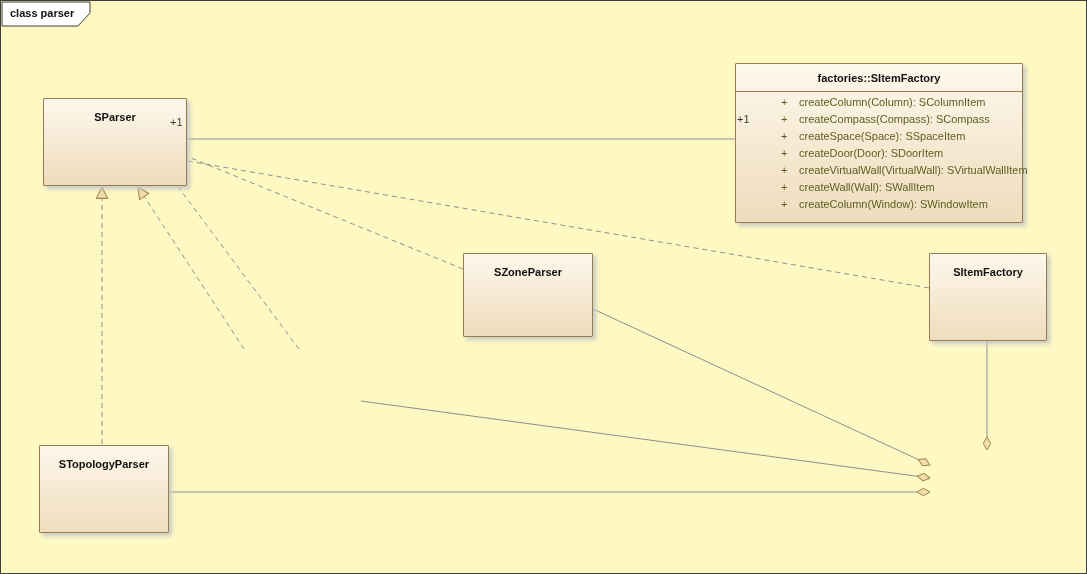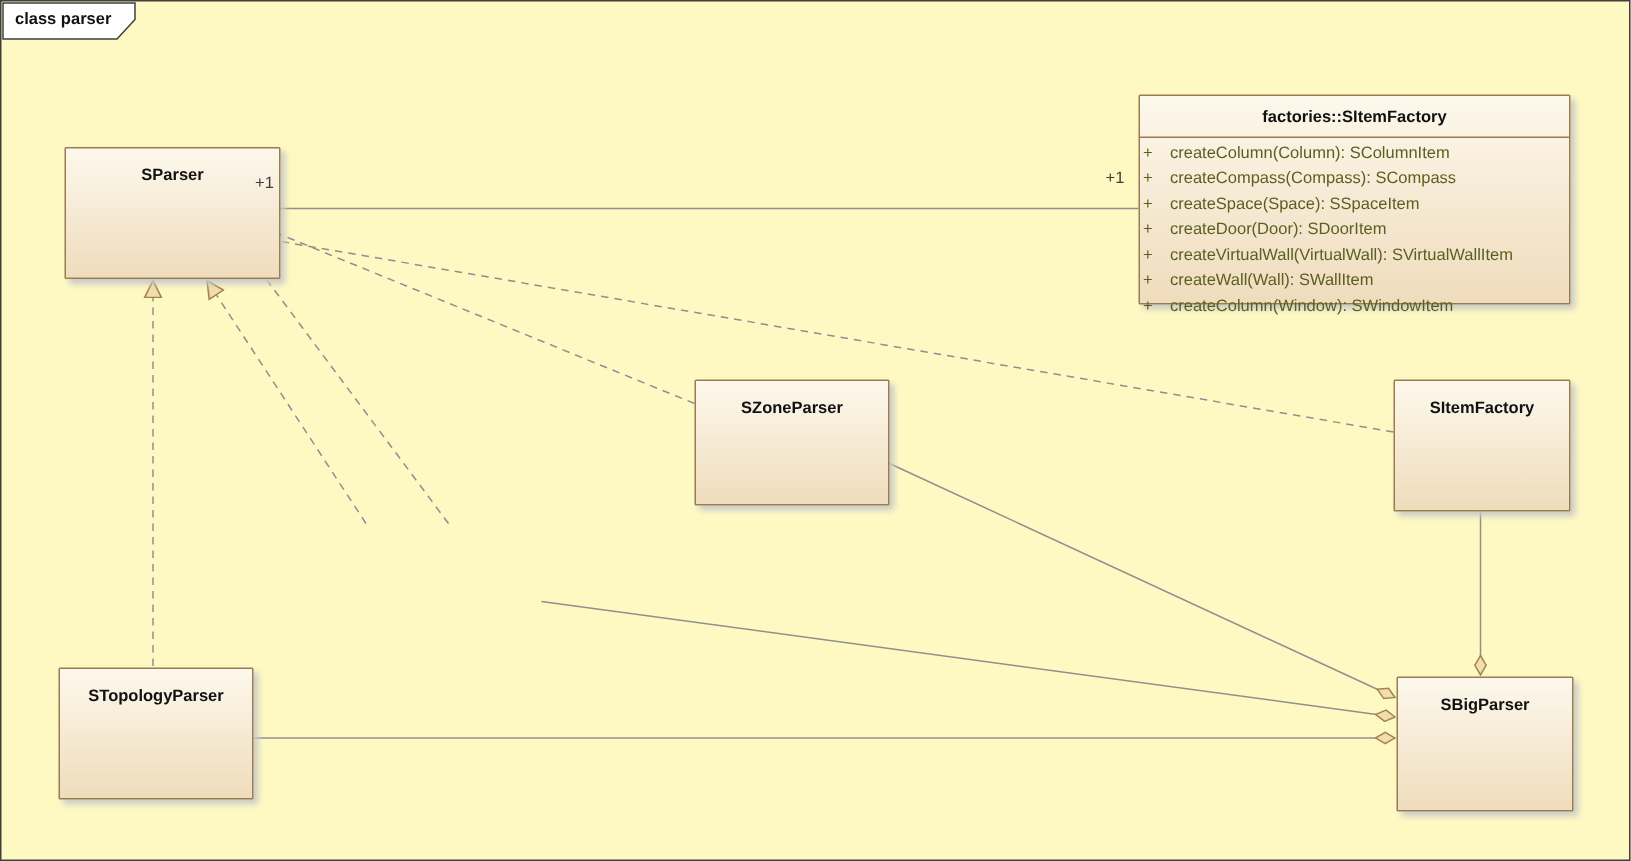--- a/index.html
+++ b/index.html
@@ -38,25 +38,25 @@
   .cls-title{
     font-size:11px;font-weight:bold;color:var(--title-text);
     text-align:center;padding-top:12px;white-space:nowrap;overflow:hidden;
   }
   .cls-head{
     font-size:11px;font-weight:bold;color:var(--title-text);
     text-align:center;border-bottom:1px solid var(--box-border);
     display:flex;align-items:center;justify-content:center;white-space:nowrap;
   }
   .cls-methods{padding-top:2px;}
-  .m-row{font-size:11px;line-height:17px;color:var(--method-text);padding-left:2px;white-space:nowrap;}
+  .m-row{font-size:11px;line-height:17px;color:var(--method-text);padding-left:17px;white-space:nowrap;margin-left:28px;}
   .m-vis{display:inline-block;width:18px;}
   
   #box-sparser{left:42px;top:97px;width:144px;height:88px;}
-  #box-sitemfactory{left:758px;top:62px;width:288px;height:140px;}
+  #box-sitemfactory{left:734px;top:62px;width:288px;height:160px;}
   #box-sitemfactory .cls-head{height:28px;}
   #box-szoneparser{left:462px;top:252px;width:130px;height:84px;}
   #box-sequipparser{left:928px;top:252px;width:118px;height:88px;}
   #box-sfloorparser{left:228px;top:348px;width:132px;height:90px;}
   #box-sfloorparser .cls-head{height:36px;}
   #box-stopologyparser{left:38px;top:444px;width:130px;height:88px;}
   #box-sbigparser{left:930px;top:450px;width:118px;height:90px;}
   .mult-label{
     position:absolute;z-index:3;font-size:11px;color:var(--label-text);white-space:nowrap;
   }
@@ -120,19 +120,16 @@
 
   <div class="cls" id="box-sequipparser">
     <div class="cls-title">SItemFactory</div>
   </div>
 
 
   <div class="cls" id="box-stopologyparser">
     <div class="cls-title">STopologyParser</div>
   </div>
 
-  <div class="cls" id="box-sbigparser">
-    <div class="cls-title">SBigParser</div>
-  </div>
 
   <span class="mult-label" id="mult-left">+1</span>
   <span class="mult-label" id="mult-right">+1</span>
 </div>
 
 </body></html>

